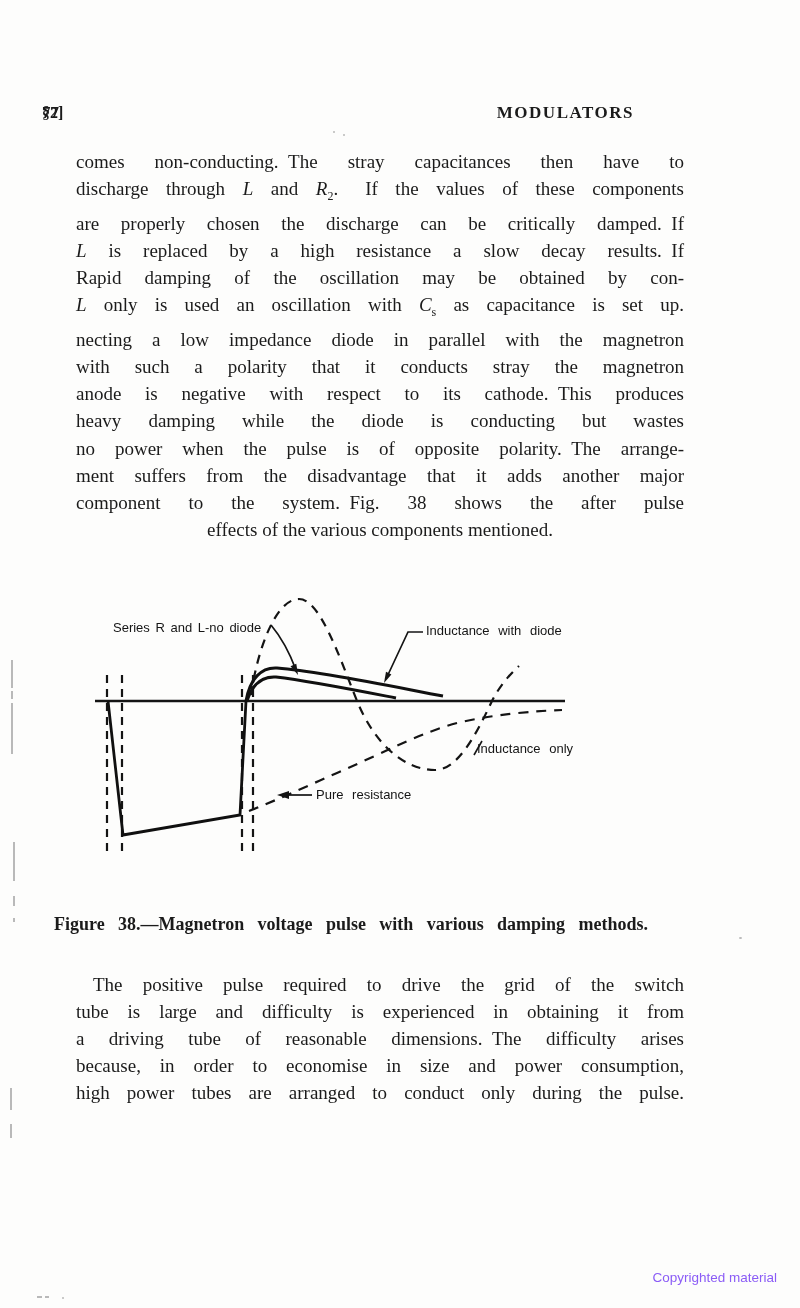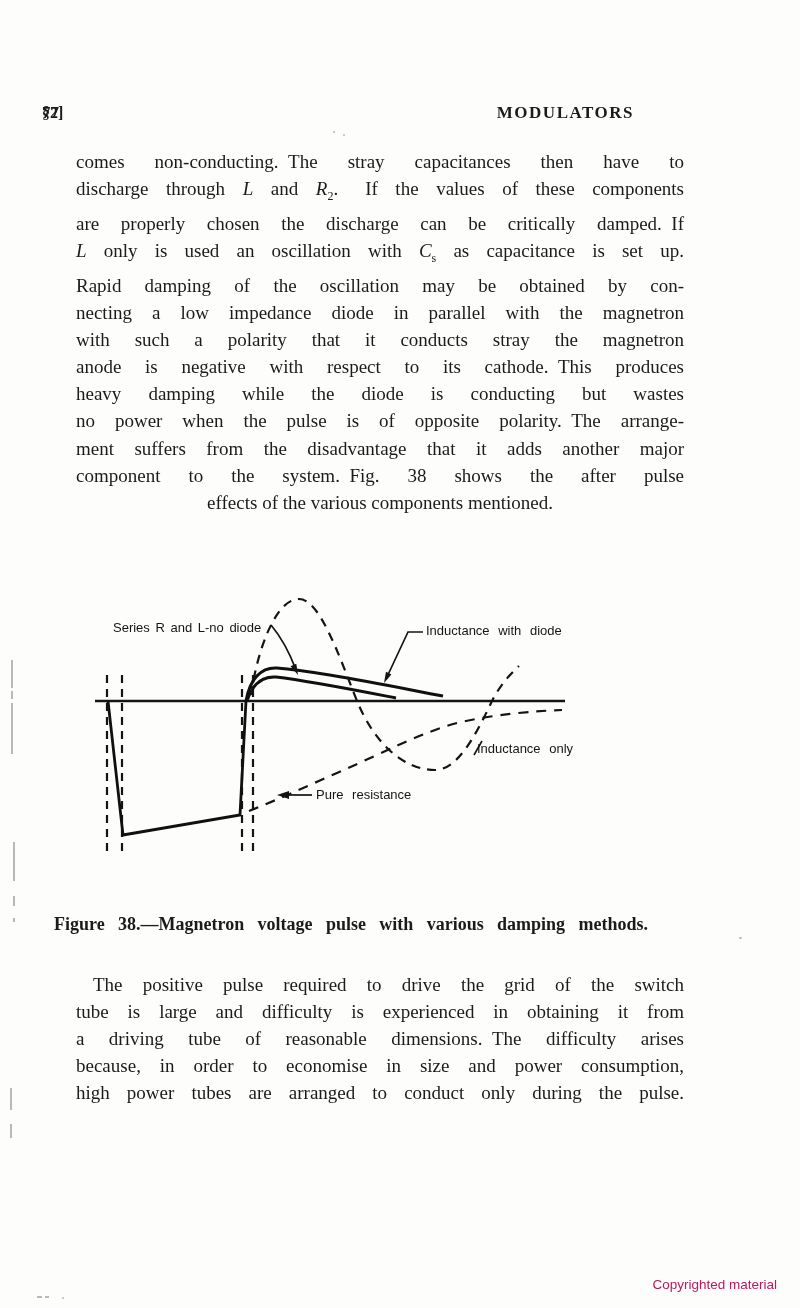--- a/index.html
+++ b/index.html
@@ -22,43 +22,44 @@
   #para2{top:971px;}
   
   #fig-svg{left:85px;top:575px;}
   .figlabel{font-family:"Liberation Sans", sans-serif;font-size:13px;fill:#151515;}
   .ws{word-spacing:5px;}
   
   #caption{left:54px;top:914px;width:594px;font-weight:bold;font-size:18px;
            text-align:justify;text-align-last:justify;}
   
   #watermark{right:23px;top:1270px;font-family:"Liberation Sans", sans-serif;
-             font-size:13.5px;color:#be185d;margin-top:7px;}
+             font-size:13.5px;color:#8b5cf6;}
   
   .art{background:#b9b9b9;}
   .dot{border-radius:50%;}
 </style>
 </head>
 <body>
 
 <div id="page">
 
   <div id="hdr-sec" class="abs hdr">§2]</div>
   <div id="hdr-title" class="abs hdr">MODULATORS</div>
   <div id="hdr-pg" class="abs hdr">77</div>
 
   <div class="abs art dot" style="left:333px;top:131px;width:2px;height:2px;"></div>
   <div class="abs art dot" style="left:343px;top:134px;width:2px;height:2px;"></div>
 
   <div id="para1" class="abs para">
     <div class="jline">comes non-conducting. The stray capacitances then have to</div>
     <div class="jline">discharge through <i>L</i> and <i>R</i><sub>2</sub>.  If the values of these components</div>
     <div class="jline">are properly chosen the discharge can be critically damped. If</div>
+    <div class="jline"><i>L</i> is replaced by a high resistance a slow decay results. If</div>
+    <div class="jline">Rapid damping of the  oscillation may be obtained by con-</div>
     <div class="jline"><i>L</i> only is used an oscillation with <i>C</i><sub>s</sub> as capacitance is set up.</div>
-    <div class="jline">Rapid damping of the  oscillation may be obtained by con-</div>
     <div class="jline">necting a low impedance diode in parallel with the magnetron</div>
     <div class="jline">with such a polarity that it conducts stray the magnetron</div>
     <div class="jline">anode is negative with respect to its cathode. This produces</div>
     <div class="jline">heavy damping while the diode is conducting but wastes</div>
     <div class="jline">no power when the pulse is of opposite polarity. The arrange-</div>
     <div class="jline">ment suffers from the disadvantage that it adds another major</div>
     <div class="jline">component to the system. Fig. 38 shows the after pulse</div>
     <div class="lline">effects  of  the  various  components  mentioned.</div>
   </div>
 

